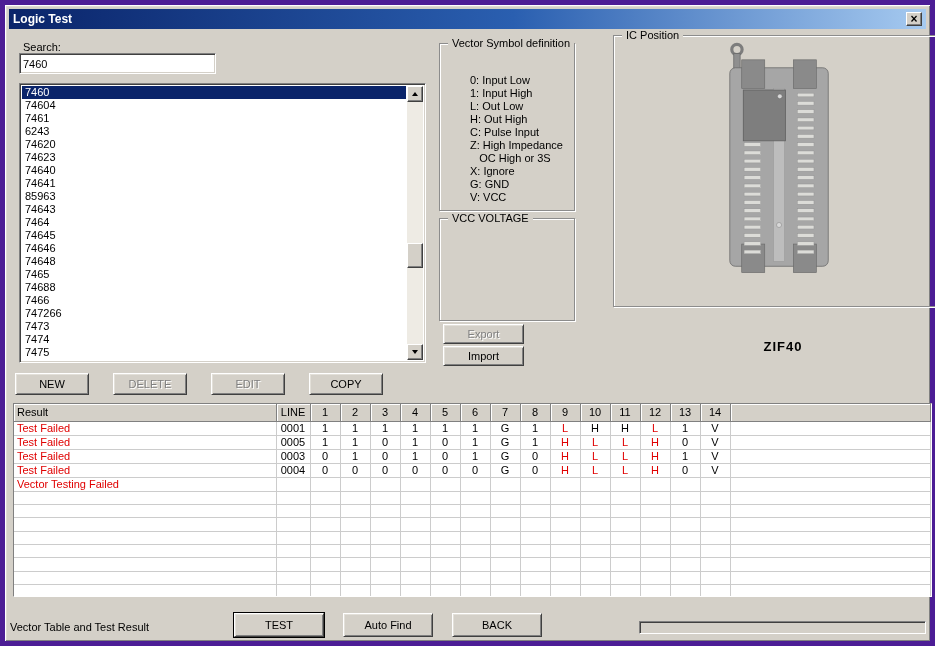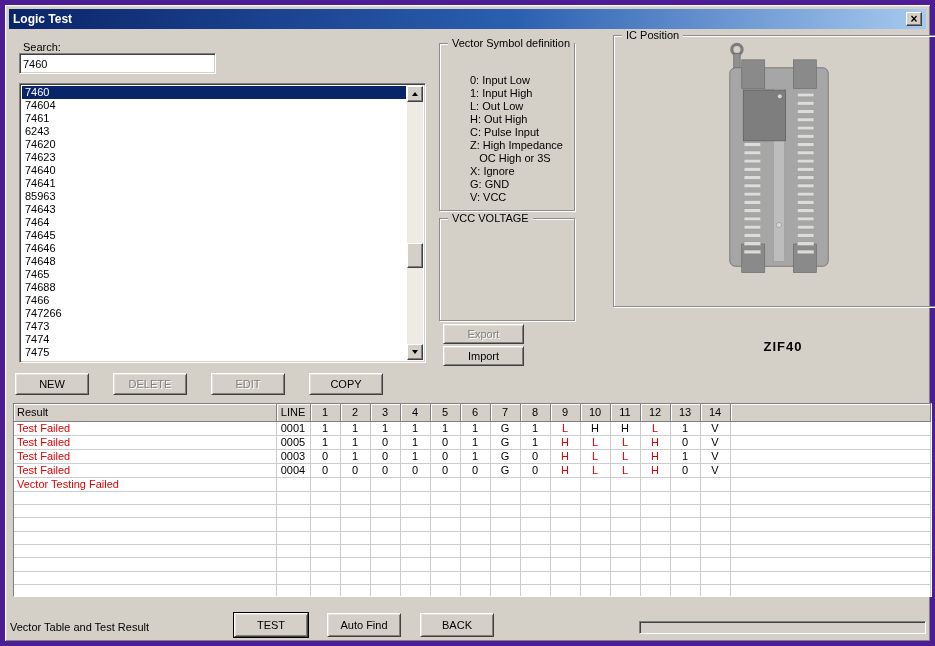--- a/index.html
+++ b/index.html
@@ -130,21 +130,21 @@
   .th-result, .td-result { text-align: left; }
   .th-line, .td-line { text-align: center; }
   .th-pin, .td-pin { text-align: center; padding: 0; }
   .th-fill { box-shadow: inset 0 1px 0 #fff; border-right: none; }
   .td-fill { border-right: none; }
   .red { color: var(--fail, #e00000); }
 
   
   .footer-label { position: absolute; left: 1px; top: 584px; margin-top: 8px; }
   .footer-buttons { position: absolute; left: 225px; top: 584px; display: flex; gap: 19px; }
-  .footer-buttons .btn { width: 74px; height: 24px; }
+  .footer-buttons .btn { width: 90px; height: 24px; }
   .progress-bar { position: absolute; left: 630px; top: 592px; width: 287px; height: 13px; background: #d4d0c8; }
 </style>
 </head>
 <body>
 
 <div class="window">
 
   <div class="titlebar">
     <span>Logic Test</span>
     <button class="close-btn">

